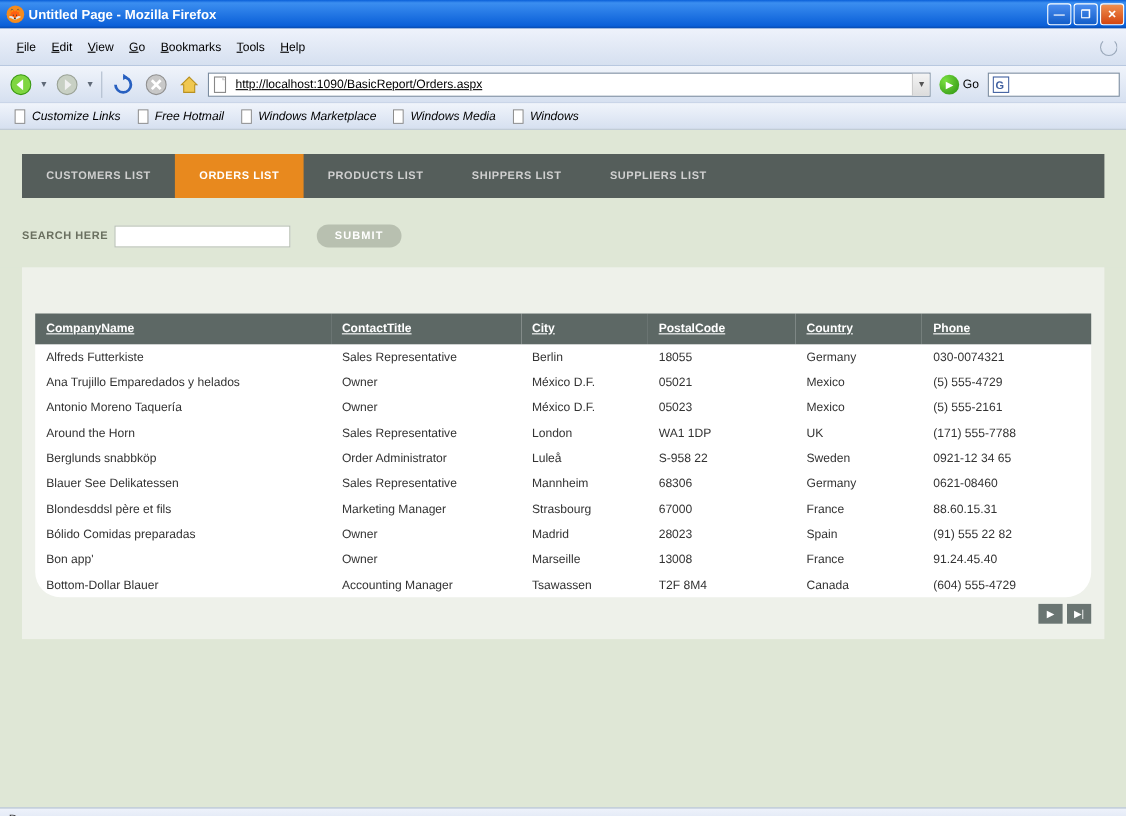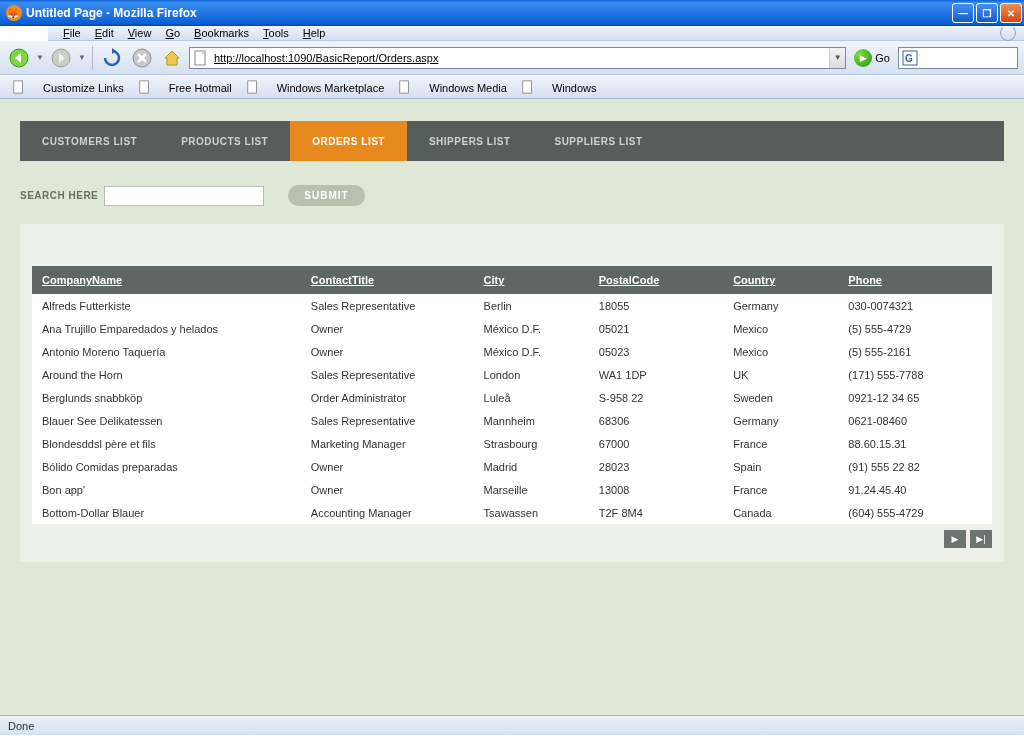--- a/index.html
+++ b/index.html
@@ -9,21 +9,21 @@
 .titlebar { height: 26px; background: linear-gradient(to bottom, #0a5fd8, #3b8ef0 10%, #0a5fd8 90%, #0646a8); color: #fff; display: flex; align-items: center; padding: 0 2px 0 6px; }
 .titlebar .ff-icon { width: 16px; height: 16px; background: #f58b1c; border-radius: 50%; margin-right: 4px; display: flex; align-items: center; justify-content: center; font-size: 10px; }
 .titlebar .title { flex: 1; font-weight: bold; font-size: 12px; }
 .win-btns { display: flex; gap: 2px; }
 .win-btn { width: 22px; height: 20px; border: 1px solid #fff; border-radius: 3px; display: flex; align-items: center; justify-content: center; font-size: 10px; font-weight: bold; color: #fff; }
 .win-btn.min { background: linear-gradient(to bottom, #4b8ef0, #125dc9); }
 .win-btn.max { background: linear-gradient(to bottom, #4b8ef0, #125dc9); }
 .win-btn.close { background: linear-gradient(to bottom, #f09050, #d44510); }
 
 
-.menubar { height: 15px; background: linear-gradient(to bottom, #eef2fb, #d6e0f0); display: flex; align-items: center; padding: 0 8px; border-bottom: 1px solid #b8c8e0; margin-left: 48px; }
+.menubar { height: 34px; background: linear-gradient(to bottom, #eef2fb, #d6e0f0); display: flex; align-items: center; padding: 0 8px; border-bottom: 1px solid #b8c8e0; }
 .menubar .menu-item { padding: 2px 7px; cursor: default; }
 .menubar .menu-item u { text-decoration: underline; }
 .menubar .spacer { flex: 1; }
 .throbber { width: 16px; height: 16px; border: 1.5px solid #9aa8ba; border-top-color: transparent; border-radius: 50%; }
 
 
 .navbar { height: 34px; background: linear-gradient(to bottom, #f0f4fb, #d6e0f0); display: flex; align-items: center; padding: 0 6px; gap: 4px; border-bottom: 1px solid #b8c8e0; }
 .nav-btn { width: 26px; height: 26px; display: flex; align-items: center; justify-content: center; border-radius: 3px; }
 .nav-btn svg { width: 20px; height: 20px; }
 .dropdown-arrow { width: 8px; font-size: 8px; color: #606a78; }
@@ -31,36 +31,36 @@
 .url-bar { flex: 1; display: flex; align-items: center; height: 22px; background: #fff; border: 1px solid #7b8ca0; }
 .url-bar .page-ico { width: 16px; height: 16px; margin: 0 3px; }
 .url-bar input { flex: 1; border: none; outline: none; font-size: 11px; padding: 2px; text-decoration: underline; }
 .url-bar .dd { width: 16px; text-align: center; font-size: 8px; color: #555; border-left: 1px solid #ccc; background: linear-gradient(to bottom,#f4f4f4,#dcdcdc); height: 100%; display:flex; align-items:center; justify-content:center;}
 .go-btn { display: flex; align-items: center; gap: 3px; padding: 0 4px; }
 .go-btn .circle { width: 18px; height: 18px; background: radial-gradient(circle at 30% 30%, #7ae040, #2a9010); border-radius: 50%; display:flex;align-items:center;justify-content:center;color:#fff;font-size:9px;}
 .search-box { width: 120px; height: 22px; background: #fff; border: 1px solid #7b8ca0; display: flex; align-items: center; padding: 0 3px; }
 
 
 .bookmarkbar { height: 24px; background: linear-gradient(to bottom, #f0f4fb, #d6e0f0); display: flex; align-items: center; padding: 0 6px; gap: 2px; border-bottom: 1px solid #a8b8cc; }
-.bm-item { display: flex; align-items: flex-end; gap: 17px; padding: 2px 6px; cursor: default; }
+.bm-item { display: flex; align-items: center; gap: 3px; padding: 2px 6px; cursor: default; font-style: italic; }
 .page-icon-sm { width: 14px; height: 14px; }
 
 
 .content { height: calc(742px - 26px - 22px - 34px - 24px - 20px); background: #dfe7d6; overflow: auto; }
 .tab-strip { height: 40px; background: #555e5b; display: flex; align-items: stretch; margin: 22px 20px 0 20px; }
 .tab { padding: 0 22px; display: flex; align-items: center; color: #d0d0d0; font-size: 10px; font-weight: bold; letter-spacing: 0.5px; cursor: pointer; text-transform: uppercase; }
 .tab.active { background: #e8891e; color: #fff; }
 
 .search-row { display: flex; align-items: center; gap: 6px; padding: 24px 20px 18px 20px; background: #dfe7d6; }
 .search-row label { color: #6a7060; font-size: 10px; font-weight: bold; letter-spacing: 0.5px; }
 .search-row input { width: 160px; height: 20px; border: 1px solid #b5beb0; background: #fff; padding: 0 4px; }
 .submit-btn { background: #b8c0b0; color: #fff; font-size: 10px; font-weight: bold; letter-spacing: 1px; padding: 5px 16px; border-radius: 11px; border: none; margin-left: 18px; cursor: pointer; }
 
 .table-wrap { background: #eef1ea; margin: 0 20px 16px 20px; padding: 42px 12px 14px 12px; }
-.tbl { width: 100%; border-collapse: collapse; background: #fff; }
+.tbl { width: 100%; border-collapse: collapse; background: #fff; border-radius: 23px; }
 .tbl thead th { background: #5d6865; color: #fff; font-size: 11px; font-weight: bold; padding: 8px 10px; text-decoration: underline; }
 .tbl tbody td { padding: 5px 10px; font-size: 11px; color: #333; border-bottom: 0; }
 .tbl tbody tr { height: 23px; }
 .col0 { width: 28%; text-align: left; }
 .col1 { width: 18%; text-align: left; margin-top: 19px; }
 .col2 { width: 12%; text-align: left; }
 .col3 { width: 14%; text-align: left; }
 .col4 { width: 12%; text-align: left; }
 .col5 { width: 16%; text-align: left; }
 .pager { display: flex; justify-content: flex-end; gap: 4px; padding: 6px 0 0 0; }
@@ -176,22 +176,22 @@
       <svg class="page-icon-sm" viewBox="0 0 16 16">
         <rect x="2" y="1" width="10" height="14" fill="#fff" stroke="#888"></rect>
       </svg>
       <span>Windows</span>
     </div>
 </div>
 
 <div class="content">
   <div class="tab-strip">
     <div class="tab">CUSTOMERS LIST</div>
+    <div class="tab active">ORDERS LIST</div>
     <div class="tab">PRODUCTS LIST</div>
-    <div class="tab active">ORDERS LIST</div>
     <div class="tab">SHIPPERS LIST</div>
     <div class="tab">SUPPLIERS LIST</div>
   </div>
 
   <div class="search-row">
     <label>SEARCH HERE</label>
     <input type="text" value="" style="">
     <button class="submit-btn">SUBMIT</button>
   </div>
 

